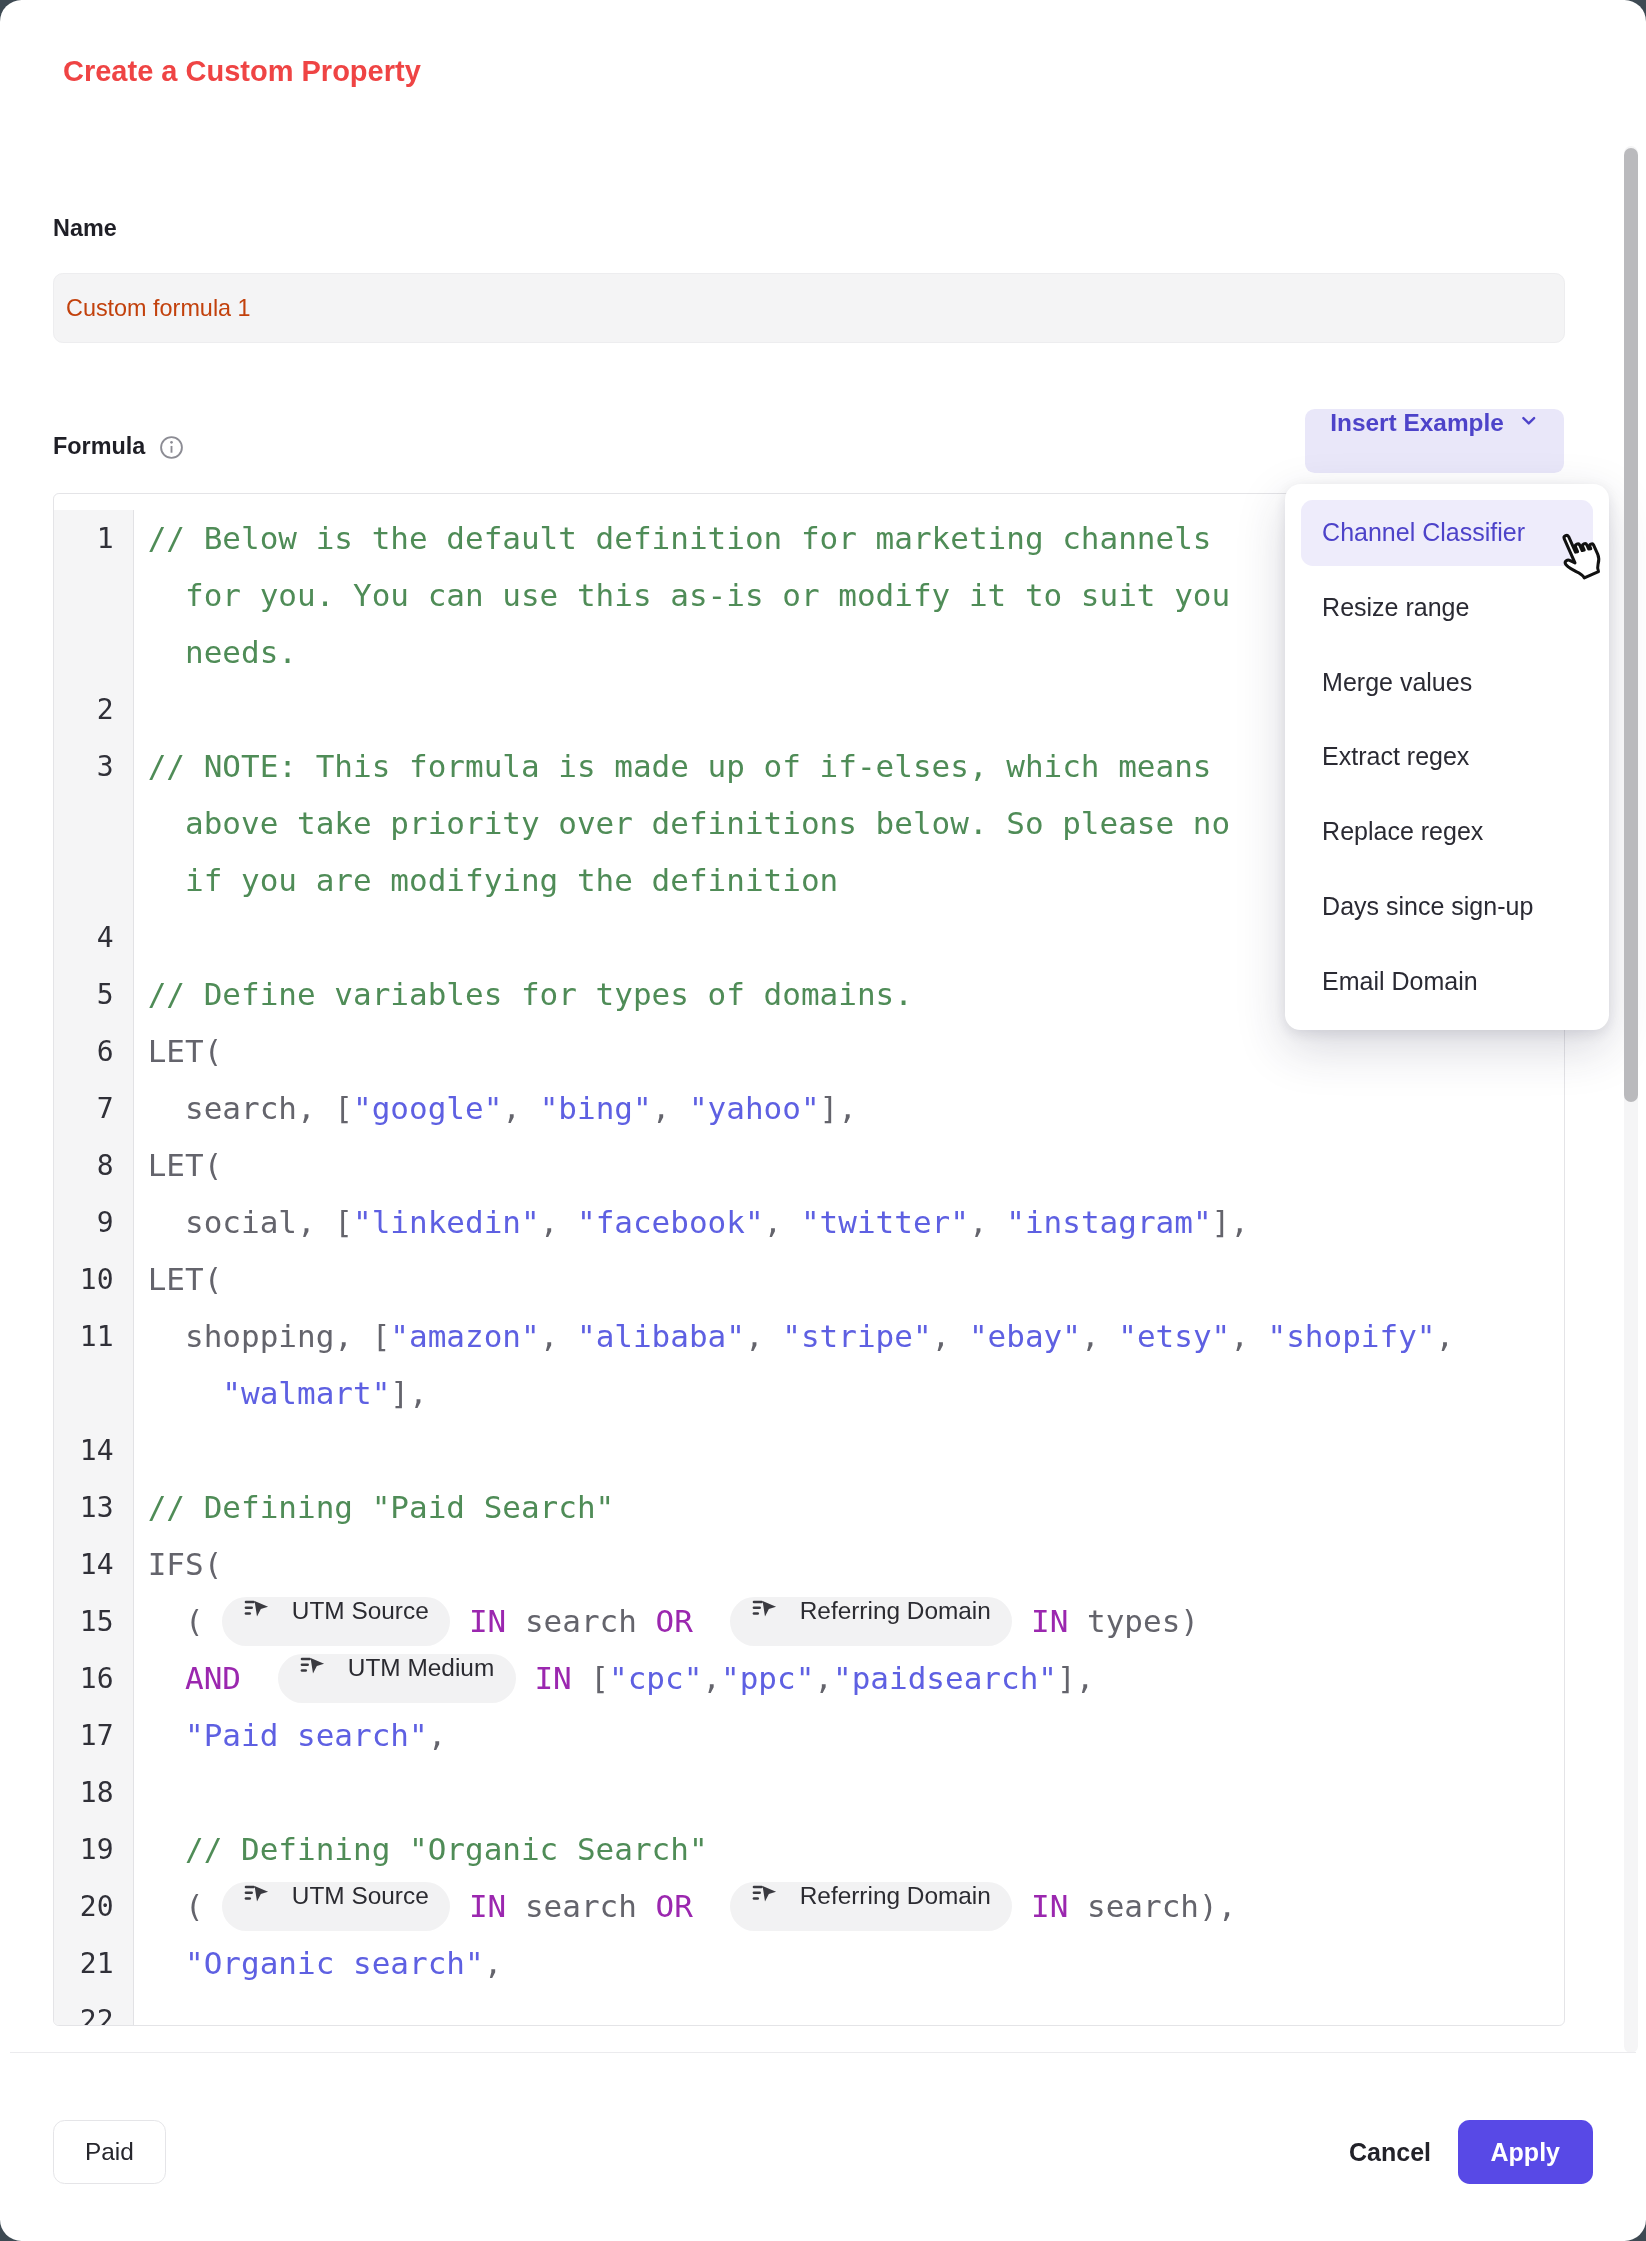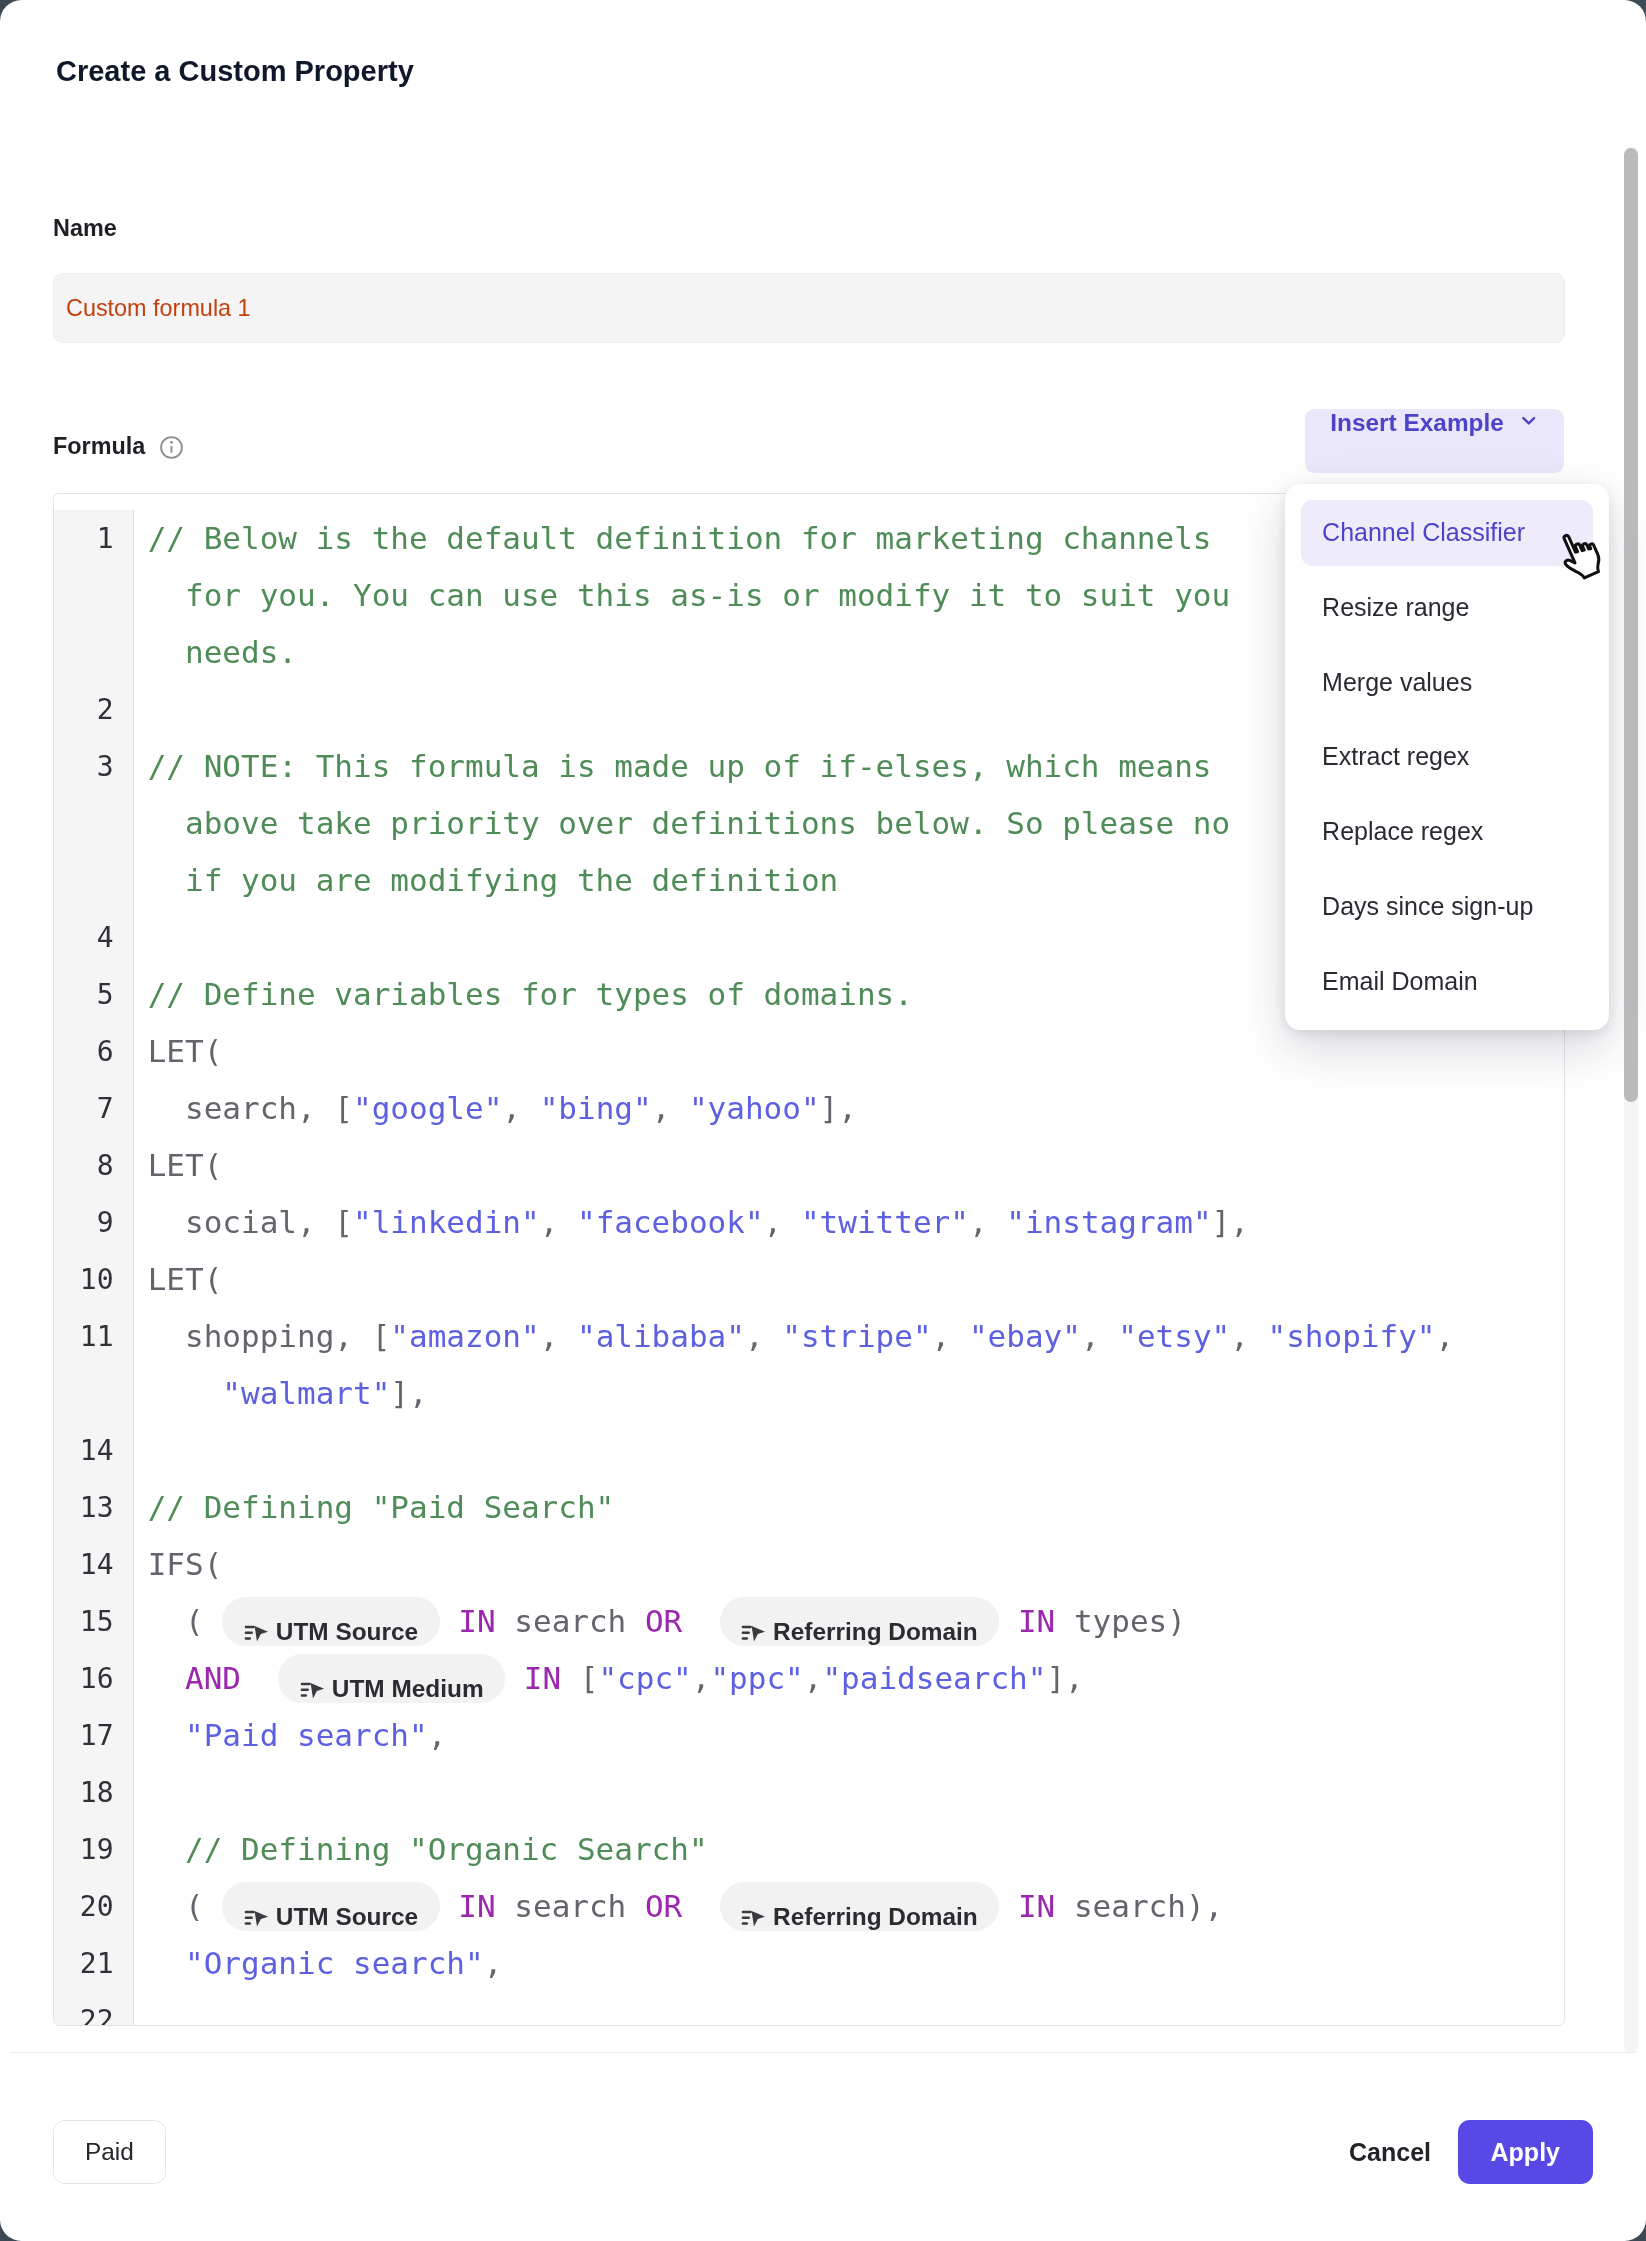--- a/index.html
+++ b/index.html
@@ -6,21 +6,21 @@
     --accent:#5849E6; --accent-text:#4D43C9; --accent-bg:#E9E7F9;
     --menu-selected-bg:#EEECFB; --comment:#4F8C57; --string:#5E60E2;
     --keyword:#9B27AF; --code:#64646C; --line-number:#303038;
     --gutter-bg:#F5F5F6; --pill-bg:#F2F2F3; --backdrop:#3E4A53;
   }
   *{margin:0;padding:0;box-sizing:border-box}
   html,body{width:1646px;height:2241px}
   body{background:var(--backdrop);font-family:"Liberation Sans",sans-serif;position:relative}
   .modal{position:absolute;inset:0;background:#fff;border-radius:21.5px;overflow:hidden}
 
-  .title{position:absolute;left:56px;top:55px;font-size:29px;font-weight:700;color:#0f172a}
+  .title{position:absolute;left:63px;top:55px;font-size:29px;font-weight:700;color:#ef4444}
 
   .field-label{position:absolute;left:53px;font-size:23.4px;font-weight:700;color:#1F1F26}
   .name-label{top:215px}
   .name-input{position:absolute;left:53px;top:273px;width:1512px;height:70px;background:#F4F4F5;
     border:1px solid #EDEDEF;border-radius:9.8px;font-family:"Liberation Sans",sans-serif;
     font-size:23.4px;color:#c2410c;padding:0 12px;outline:none}
 
   .formula-row{position:absolute;left:53px;top:433px;display:flex;align-items:flex-end;gap:13.7px}
   .formula-row .field-label{position:static}
   .info-icon{width:25px;height:25px;display:block}
@@ -33,23 +33,23 @@
   .editor{position:absolute;left:53px;top:493px;width:1512px;height:1533px;
     border:1px solid #E4E4E7;border-radius:5.9px;overflow:hidden;background:#fff;padding-top:15.6px}
   .row{display:flex;height:57px}
   .ln{flex:0 0 80px;background:var(--gutter-bg);border-right:1px solid #E2E2E5;
     display:flex;align-items:center;justify-content:flex-end;padding-right:19.5px;
     font-family:"DejaVu Sans Mono",monospace;font-size:28px;color:var(--line-number)}
   .editor::after{content:"";display:block;height:585px;margin-left:0}
   .code{flex:1;display:flex;align-items:center;padding-left:13.7px;white-space:pre;
     font-family:"DejaVu Sans Mono",monospace;font-size:31px;color:var(--code);overflow:hidden}
   .seg-c{color:var(--comment)} .seg-s{color:var(--string)} .seg-k{color:var(--keyword)} .seg-t{color:var(--code)}
-  .pill{display:inline-flex;align-items:flex-end;gap:6px;height:49px;padding:0 21.5px;flex:none;
+  .pill{display:inline-flex;align-items:flex-start;gap:22px;height:49px;padding:0 21.5px;flex:none;
     background:var(--pill-bg);border-radius:24.4px;font-family:"Liberation Sans",sans-serif;
-    font-size:24.4px;font-weight:700;color:#2B2B31;cursor:pointer}
+    font-size:24.4px;font-weight:400;color:#2B2B31;cursor:pointer}
   .pill svg{display:block}
 
   .menu{position:absolute;left:1285px;top:484px;width:324px;background:#fff;border-radius:15.6px;
     padding:15.6px;display:flex;flex-direction:column;gap:8.8px;
     box-shadow:0 17.6px 49px rgba(40,40,70,.18),0 3.9px 11.7px rgba(40,40,70,.10)}
   .menu-item{height:66px;display:flex;align-items:center;padding:0 21.5px;border-radius:11.7px;
     font-size:25px;font-weight:400;color:#2A2A33;cursor:pointer}
   .menu-item.selected{background:var(--menu-selected-bg);color:var(--accent-text)}
 
   .cursor{position:absolute;left:1553px;top:527px;width:53px;height:57px;transform:rotate(-24deg);pointer-events:none}

